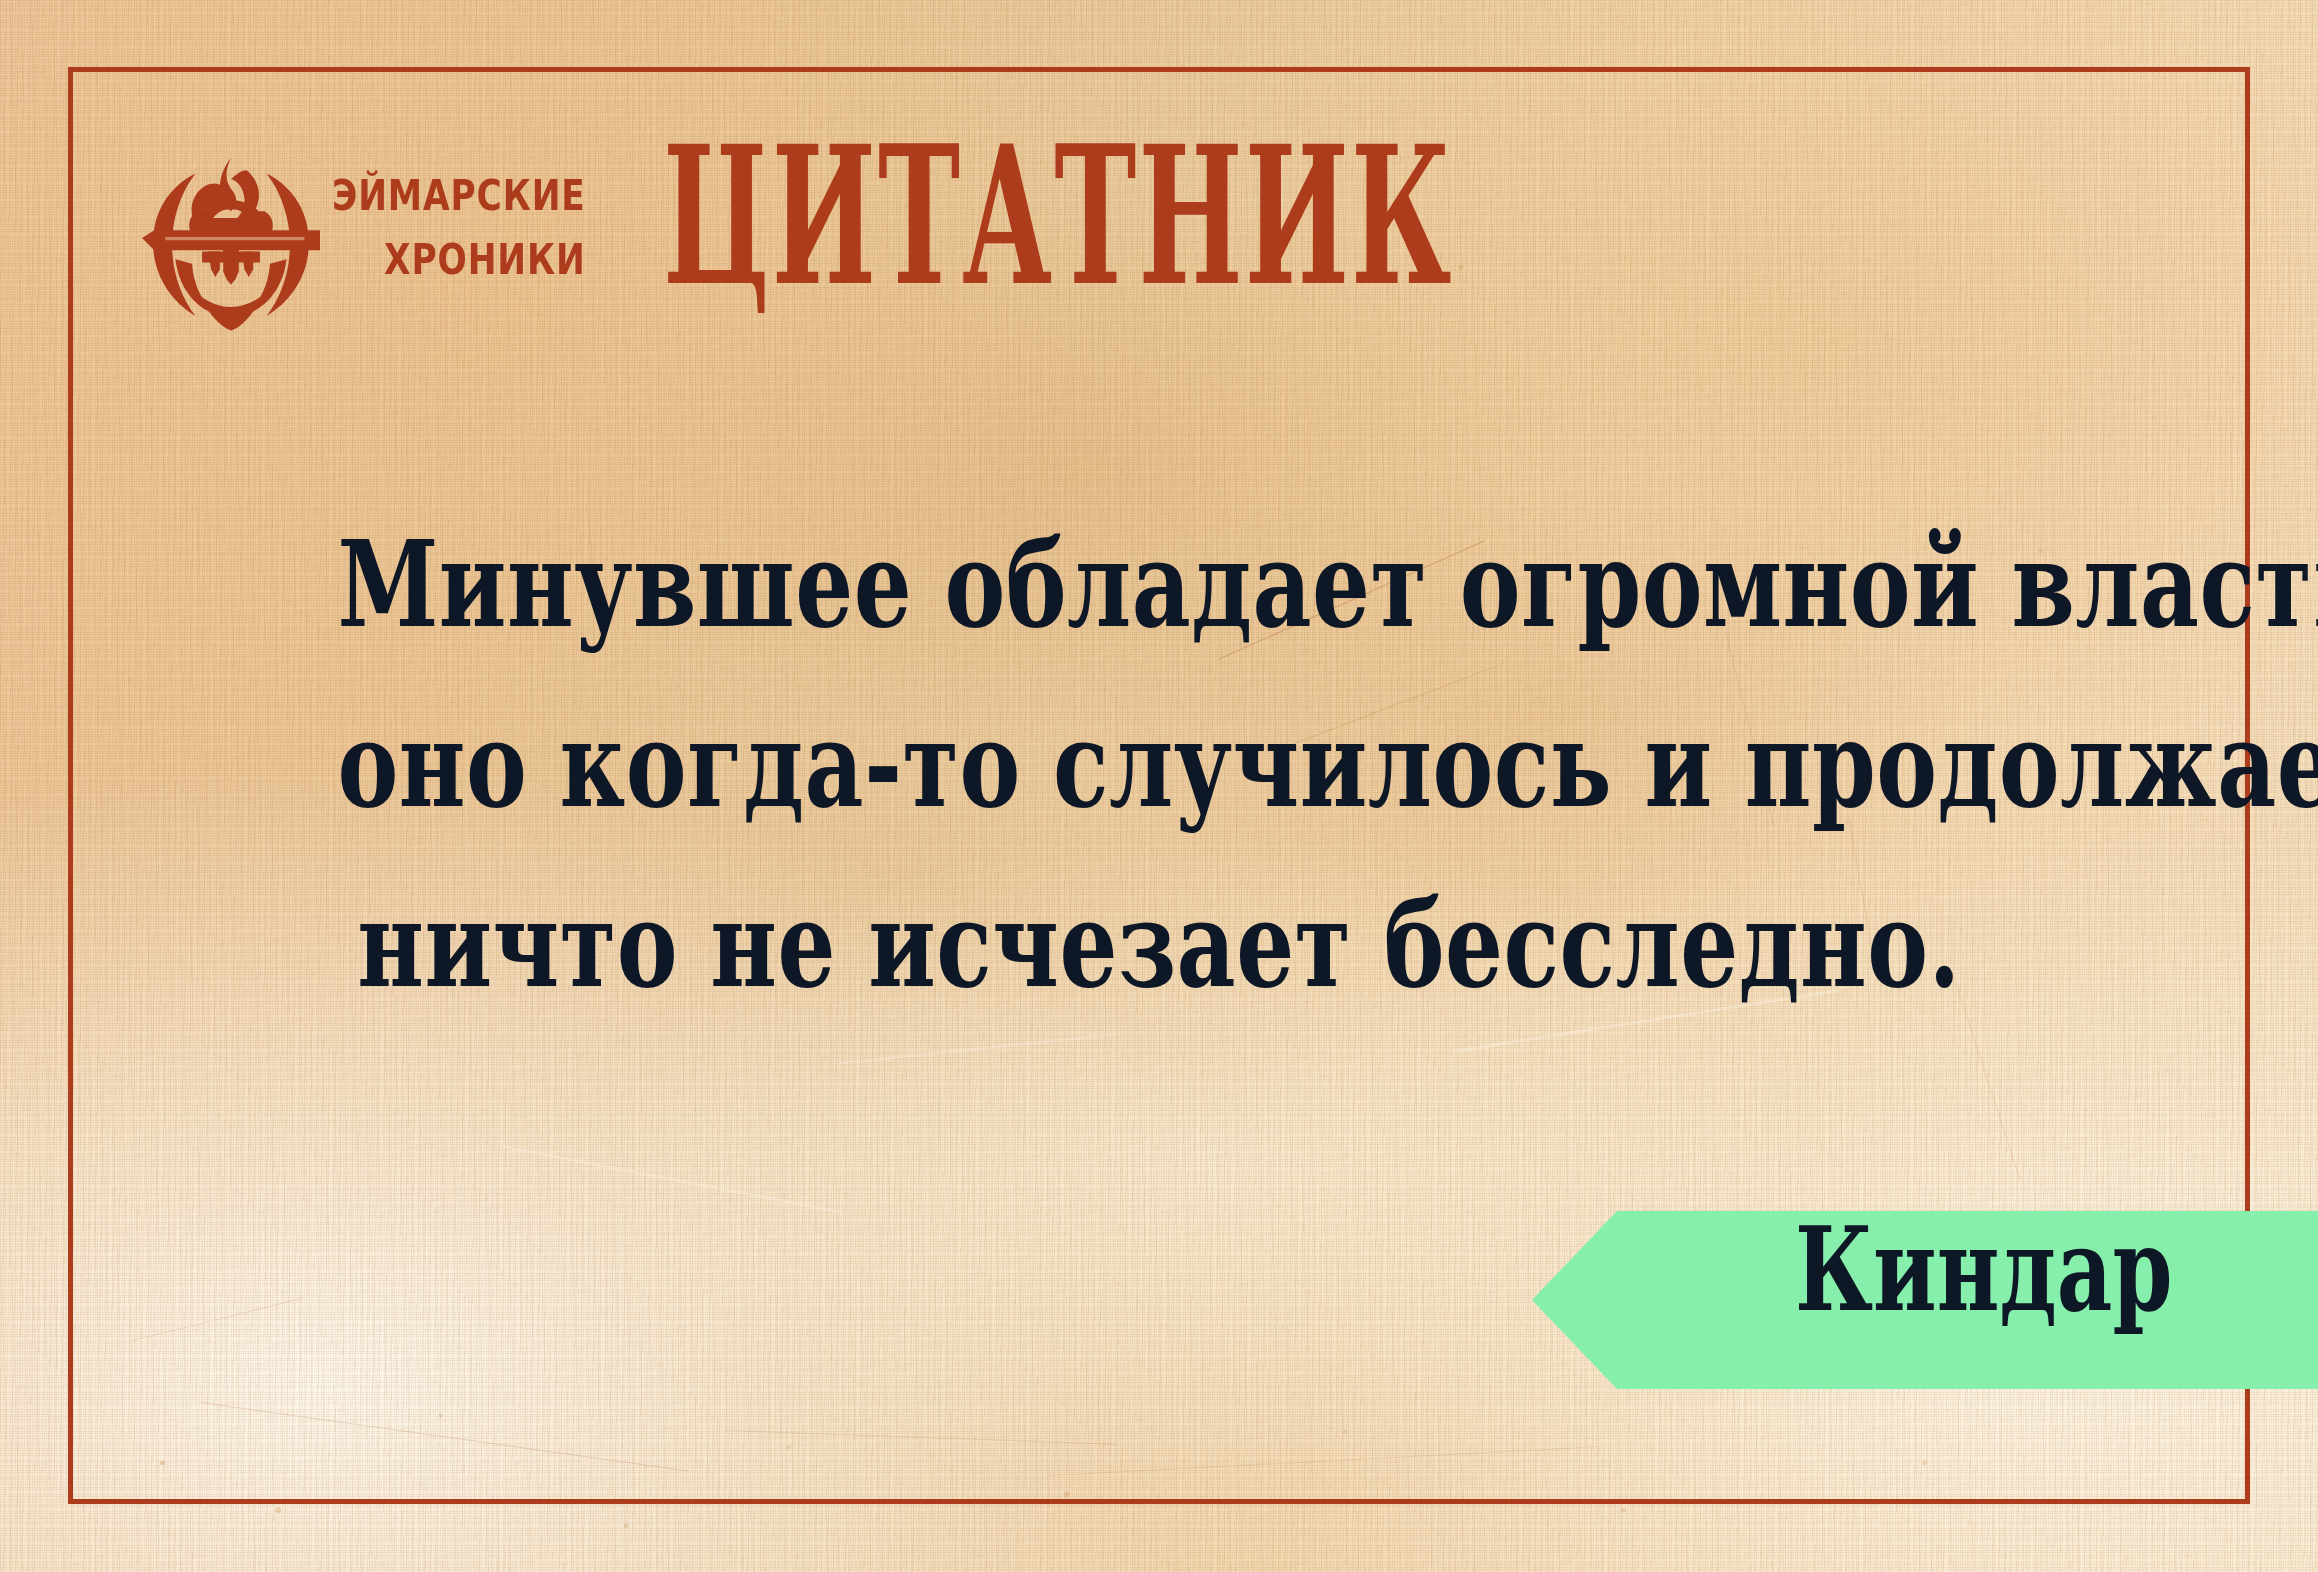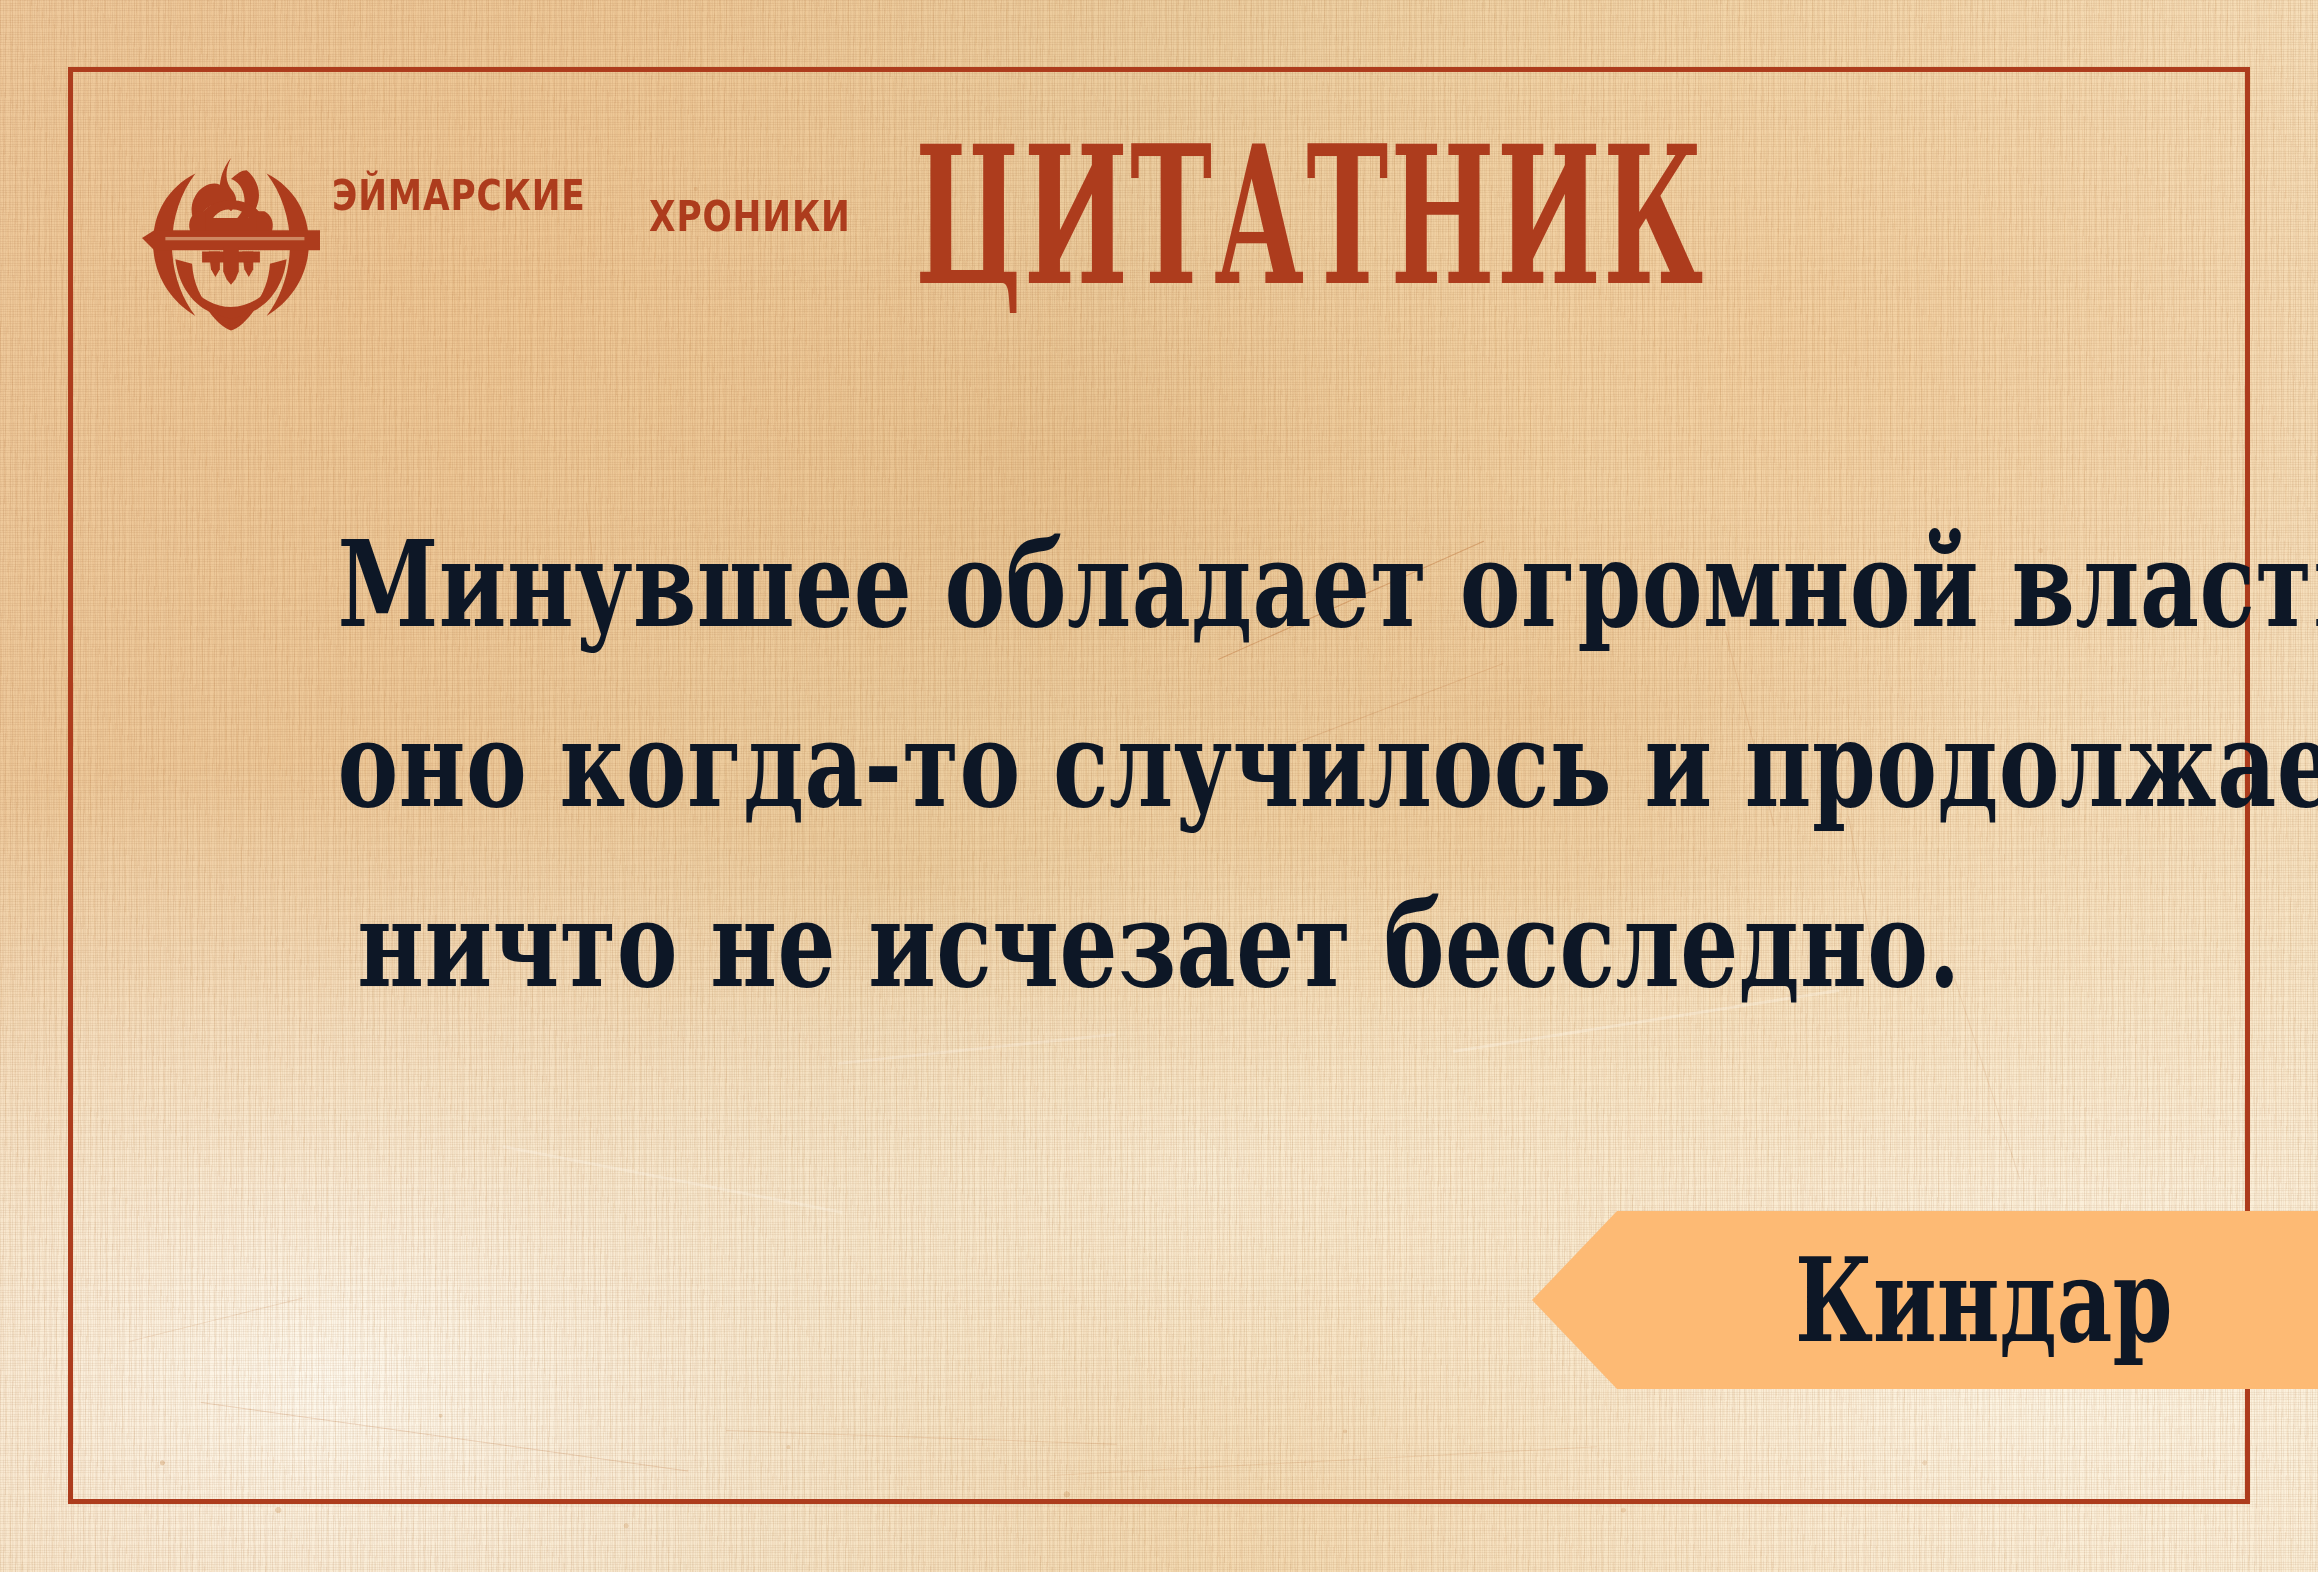--- a/index.html
+++ b/index.html
@@ -73,21 +73,21 @@
     width:2182px;height:1437px;
     border:5px solid #ad3c1d;
     z-index:2;
   }
 
   
   .header{position:absolute;left:142px;top:148px;display:flex;align-items:flex-start;z-index:5;}
   .emblem{width:178px;height:179px;flex:none;margin-top:4.5px;}
   .emblem svg{display:block;width:100%;height:100%;}
   .brand{
-    display:flex;flex-direction:row;justify-content:center;
+    display:flex;flex-direction:column;justify-content:center;
     margin-left:12.3px;margin-top:26px;text-align:right;
   }
   .brand span{
     font-family:"DejaVu Sans", sans-serif;
     font-weight:bold;color:#ad3c1d;
     font-size:43px;line-height:.99;
     letter-spacing:1.1px;
     transform:scaleX(.80);transform-origin:left center;
     white-space:nowrap;
   }
@@ -111,23 +111,23 @@
     font-weight:bold;
     font-size:120px;line-height:1.50;
     letter-spacing:0.6px;
   }
   .quote .ln{display:block;transform:scaleX(.76);transform-origin:center center;white-space:nowrap;}
 
   
   .ribbon{
     position:absolute;left:1532px;top:1211px;
     width:787px;height:178px;z-index:6;
-    background:#fdba74;
+    background:#86efac;
     clip-path:polygon(0 50%,85px 0,100% 0,100% 100%,85px 100%);
-    display:flex;align-items:center;
+    display:flex;
   }
   .ribbon-name{
     color:#0d1726;
     font-family:"DejaVu Serif", serif;
     font-weight:bold;
     font-size:116px;line-height:1;
     margin-left:263px;
     transform:scaleX(.74);transform-origin:left center;
     white-space:nowrap;
   }

